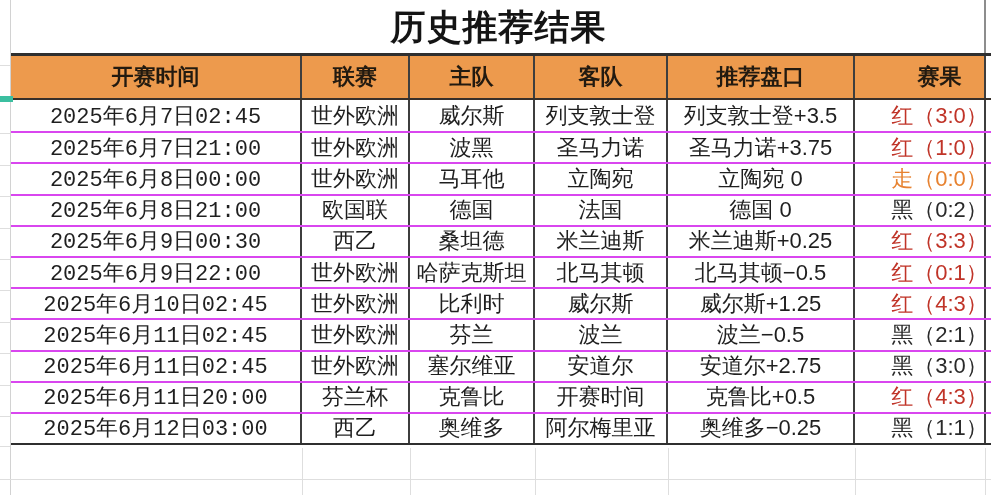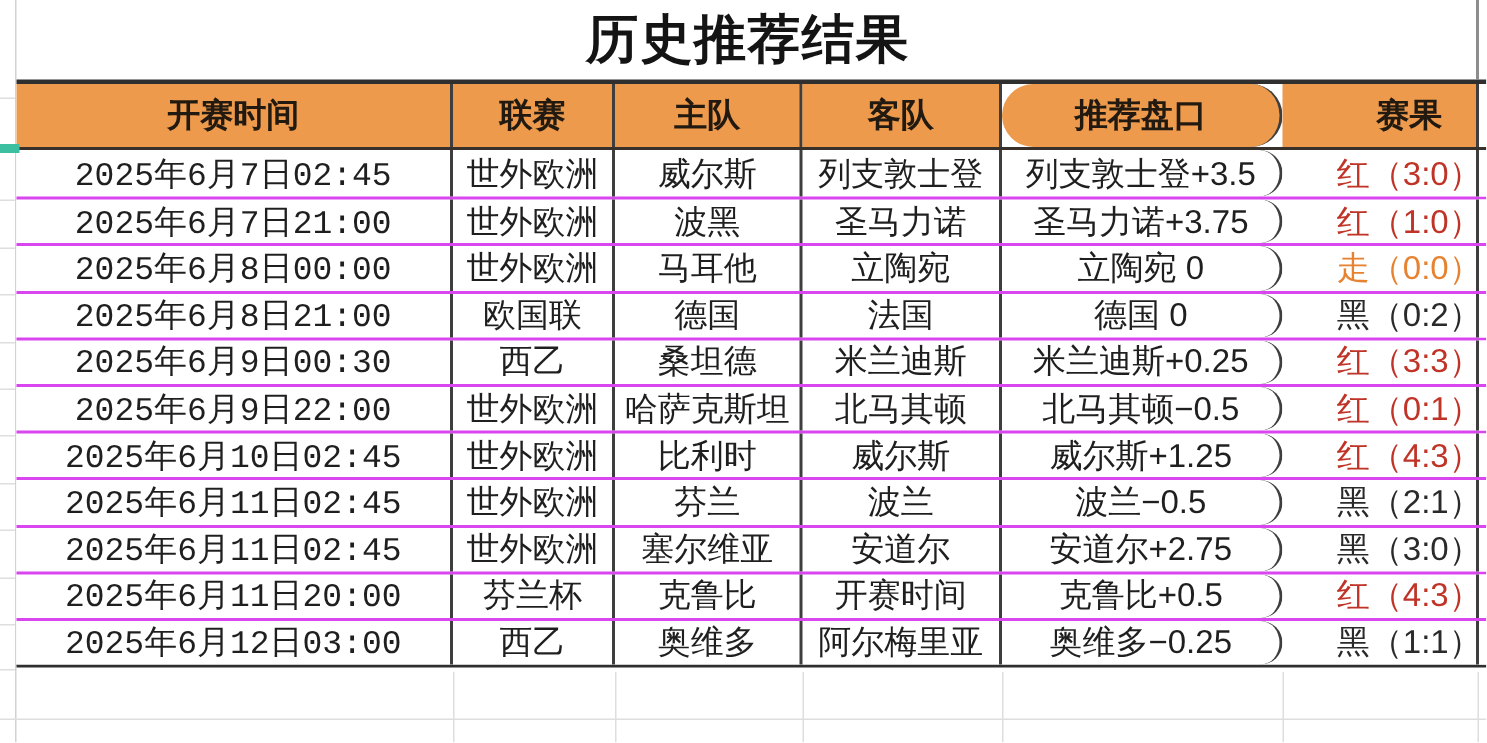--- a/index.html
+++ b/index.html
@@ -27,21 +27,21 @@
   #tbody .tr + .tr{border-top:2px solid #d946ef;}
   .td,.th{
     box-sizing:border-box;display:flex;align-items:center;justify-content:center;
     white-space:nowrap;overflow:visible;border-right:2px solid #3e3e3e;font-size:22px;
   }
   .th{background:var(--header-bg,#ed9a4d);font-weight:bold;color:#221a10;font-size:22px;}
   .c1{width:291px;font-family:Liberation Mono, monospace;}
   .c2{width:108px;}
   .c3{width:125px;}
   .c4{width:133px;}
-  .c5{width:187px;border-radius:21px;}
+  .c5{width:187px;}
   .c6{width:131px;padding-left:40px;}
   .c7{flex:1;border-right:none;background:#fff;}
   .th.c7{background:#fff;}
   .result{font-size:22px;}
   .result-red   .result{color:var(--red,#c03428);text-align:right;}
   .result-walk  .result{color:var(--walk,#e78230);}
   .result-black .result{color:var(--black-result,#2a2a2a);}
 </style>
 </head>
 <body>

